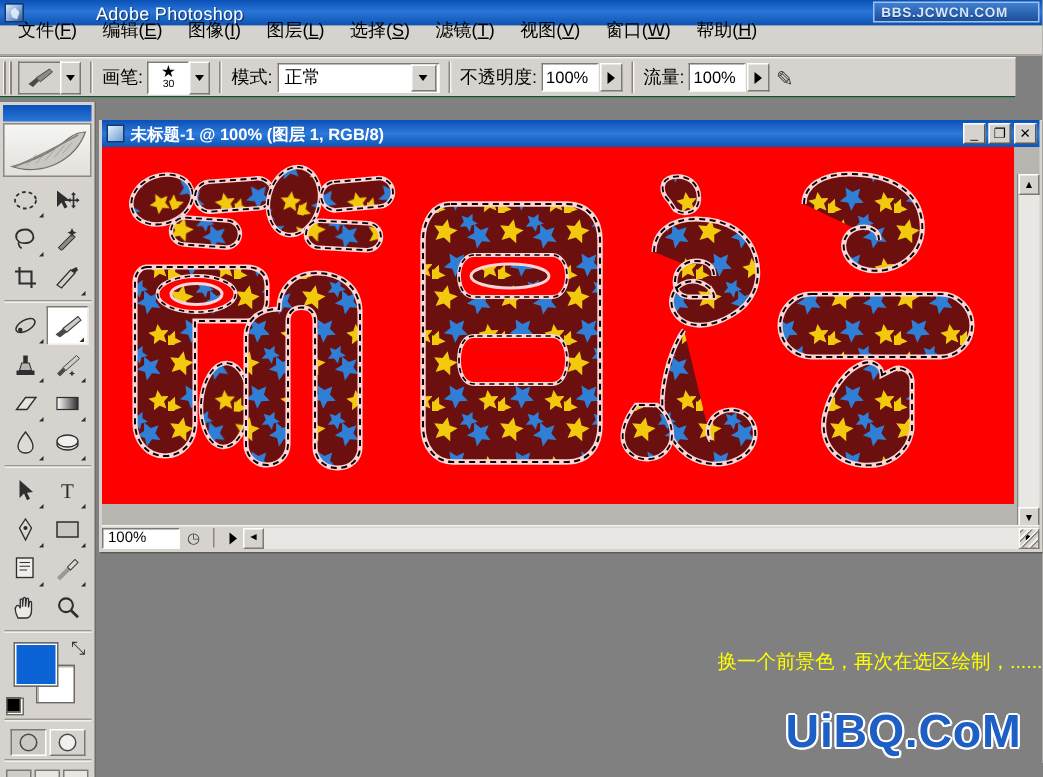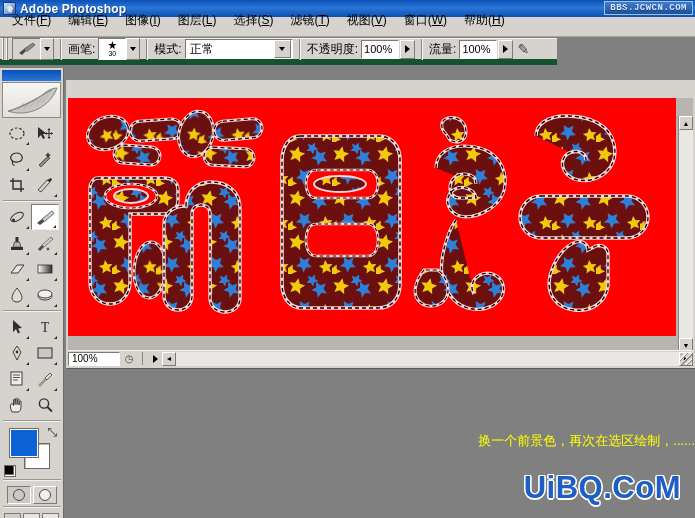--- a/index.html
+++ b/index.html
@@ -23,50 +23,50 @@
     border: 1px solid #17386e; border-radius: 1px;
     position: relative;
   }
   #app-logo:after {
     content: ""; position: absolute; left: 3px; top: 2px;
     width: 6px; height: 8px; background: #e9f1fa;
     clip-path: polygon(50% 0, 100% 40%, 72% 100%, 18% 82%, 0 30%);
     opacity: .85;
   }
   #app-title-text {
-    color: #ffffff; font-size: 12px; font-weight: bold;
-    letter-spacing: .2px; text-shadow: 1px 1px 0 rgba(0,0,0,.4);
+    color: #ffffff; font-size: 12px; font-weight: normal;
+    letter-spacing: .2px; text-shadow: 1px 1px 0 rgba(0,0,0,.4); margin-left: 44px;
   }
   #bbs-watermark {
     position: absolute; right: 2px; top: 1px;
     background: linear-gradient(to bottom,#3f7fd0,#1d4f9b);
     border: 1px solid #9fc2e8;
     color: #d8e8fb; font-size: 9px; font-weight: bold;
-    font-family: Liberation Mono, monospace;
-    letter-spacing: .5px; padding: 1px 5px 1px 5px;
+    font-family: Liberation Sans, sans-serif;
+    letter-spacing: .5px; padding: 1px 20px 1px 5px;
     text-shadow: 0 1px 0 #123a72;
   }
 
   
   #menubar {
     position: absolute; left: 0; top: 17px; width: 695px; height: 20px;
     background: #d6d3ce; border-bottom: 1px solid #a9a59e;
     display: flex; align-items: center; padding-left: 4px;
   }
   .menu-item {
     font-size: 12px; color: #000; padding: 2px 9px 14px 8px;
     white-space: nowrap; cursor: default;
   }
   .menu-item .mn { text-decoration: underline; }
 
   
   #optionsbar {
-    position: absolute; left: 0; top: 38px; width: 557px; height: 27px;
+    position: absolute; left: 0; top: 38px; width: 677px; height: 27px;
     background: #d6d3ce;
-    border-top: 1px solid #f3f2ef; border-bottom: 6px solid #14532d;
+    border-top: 1px solid #f3f2ef; border-bottom: 1px solid #14532d;
     display: flex; align-items: center; padding-left: 2px;
   }
   .grip {
     width: 7px; height: 22px; margin-right: 3px;
     background: repeating-linear-gradient(to right,#f4f3f0 0 1px,#8b877f 1px 2px,#d6d3ce 2px 4px);
   }
   .ob-sep { width: 2px; height: 21px; margin: 0 6px;
     border-left: 1px solid #8b877f; border-right: 1px solid #f4f3f0; }
   .ob-label { font-size: 12px; color: #000; margin-right: 3px; white-space: nowrap; }
   .tool-well {
@@ -528,20 +528,29 @@
   <div class="tool-divider"></div>
   <div class="scr-row">
     <div class="scr-btn on"></div>
     <div class="scr-btn"></div>
     <div class="scr-btn"></div>
   </div>
 
 </div>
 
 <div id="docwin">
+  <div id="doc-titlebar">
+    <div id="doc-icon"></div>
+    <div id="doc-title-text">未标题-1 @ 100% (图层 1, RGB/8)</div>
+    <div class="win-btns">
+      <div class="win-btn">_</div>
+      <div class="win-btn">❐</div>
+      <div class="win-btn">✕</div>
+    </div>
+  </div>
 
   <div id="canvas-wrap">
     <div id="canvas">
       <svg width="608" height="238" viewBox="0 0 608 238">
         <defs>
           <pattern id="starfill" width="44" height="44" patternUnits="userSpaceOnUse">
             <rect width="44" height="44" fill="#6b0f0f"></rect>
             <g>
               <path d="M9 4 l2.4 5.2 5.6 .6 -4.2 3.9 1.2 5.6 -5 -2.9 -5 2.9 1.2 -5.6 -4.2 -3.9 5.6 -.6 Z" fill="#f2c90d" transform="rotate(12 9 11)"></path>
               <path d="M31 7 l2.4 5.2 5.6 .6 -4.2 3.9 1.2 5.6 -5 -2.9 -5 2.9 1.2 -5.6 -4.2 -3.9 5.6 -.6 Z" fill="#2f7fd6" transform="rotate(-25 31 14)"></path>

